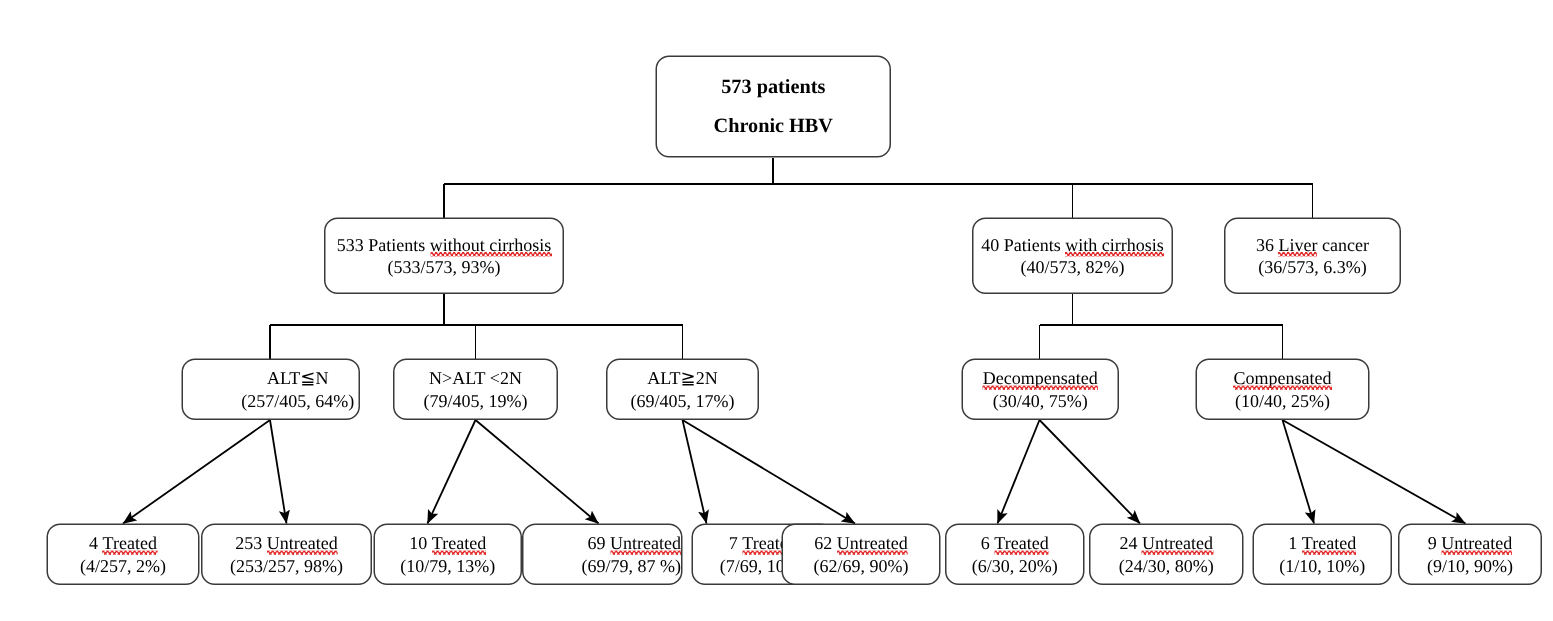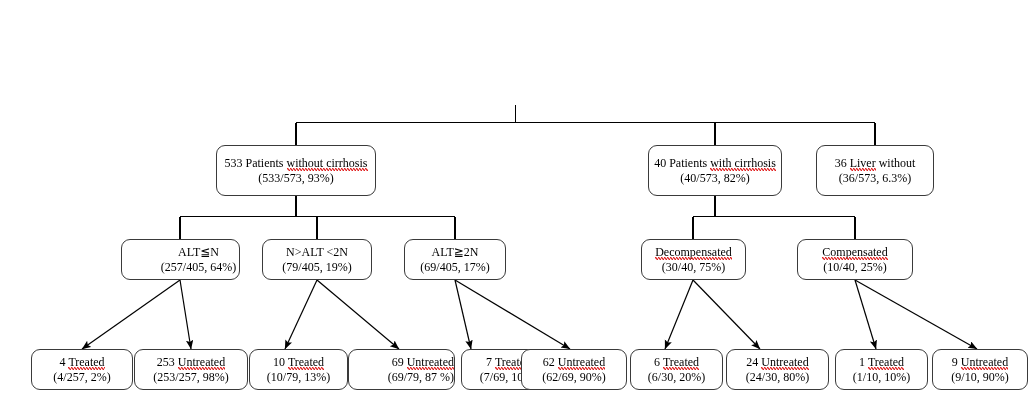--- a/index.html
+++ b/index.html
@@ -116,33 +116,37 @@
       <path d="M455,280 L570,349"></path>
 
       <path d="M693,280 L665,349"></path>
       <path d="M693,280 L760,349"></path>
 
       <path d="M855,280 L876,349"></path>
       <path d="M855,280 L977,349"></path>
     </g>
   </svg>
 
+  <div class="node root" style="left:437px; top:37px; width:157px; height:68px;">
+    <span class="ln">573 patients</span>
+    <span class="ln">Chronic HBV</span>
+  </div>
 
   <div class="node lvl2" style="left:216px; top:145px; width:160px; height:51px;">
     <span class="ln"><span>533 Patients </span><span class="sp">without cirrhosis</span></span>
     <span class="ln">(533/573, 93%)</span>
   </div>
 
   <div class="node lvl2" style="left:648px; top:145px; width:134px; height:51px;">
     <span class="ln"><span>40 Patients </span><span class="sp">with cirrhosis</span></span>
     <span class="ln">(40/573, 82%)</span>
   </div>
 
   <div class="node lvl2" style="left:816px; top:145px; width:118px; height:51px;">
-    <span class="ln"><span>36 </span><span class="sp">Liver</span><span> without</span></span>
+    <span class="ln"><span>36 </span><span class="sp">Liver</span><span> cancer</span></span>
     <span class="ln">(36/573, 6.3%)</span>
   </div>
 
   <div class="node lvl3" style="left:121px; top:239px; width:119px; height:41px;padding-left:36px;">
     <span class="ln">ALT≦N</span>
     <span class="ln">(257/405, 64%)</span>
   </div>
 
   <div class="node lvl3" style="left:262px; top:239px; width:110px; height:41px;">
     <span class="ln">N&gt;ALT &lt;2N</span>

